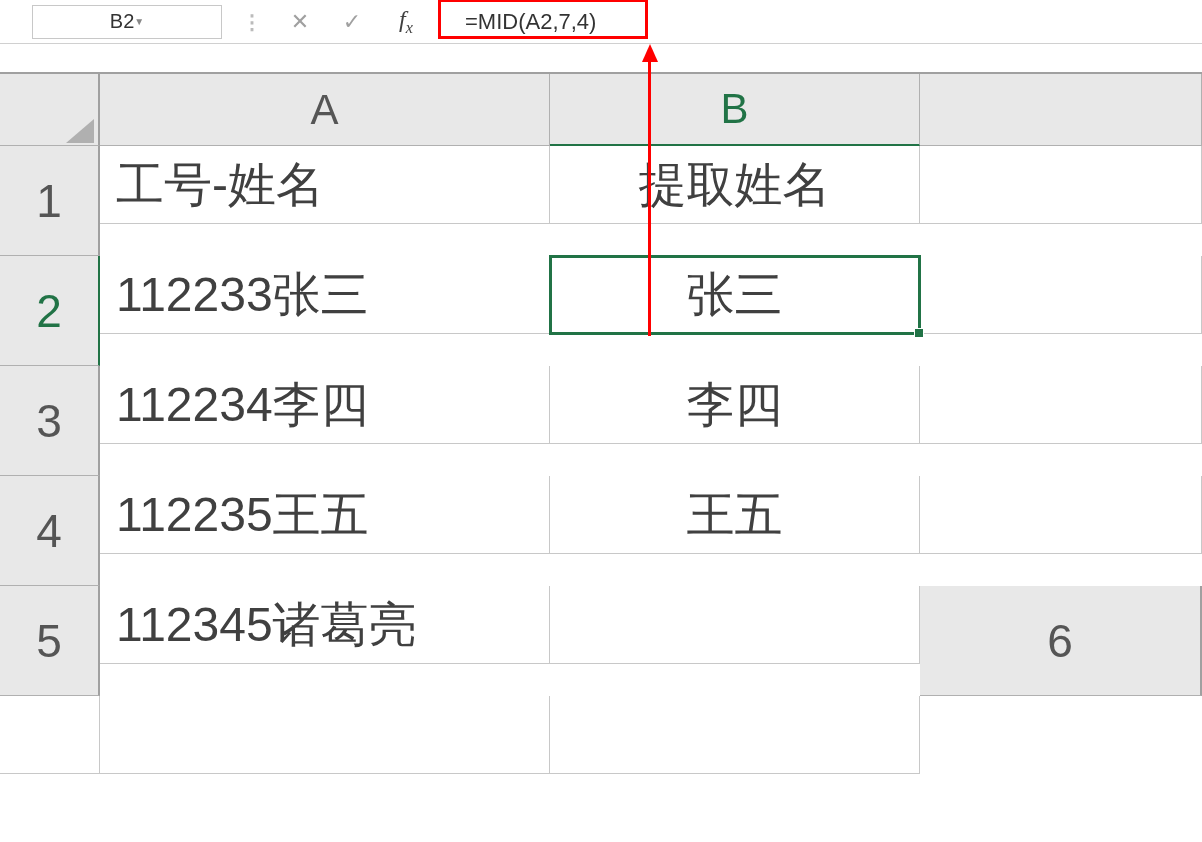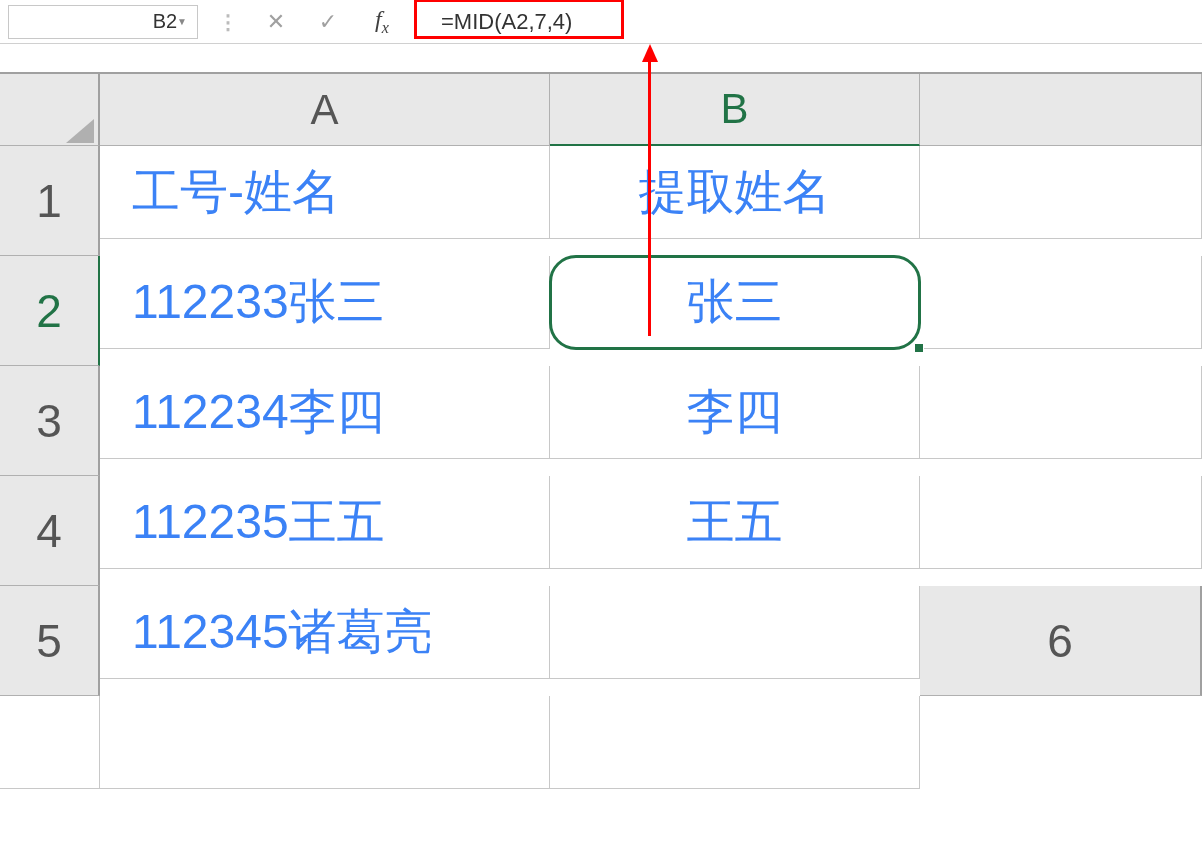--- a/index.html
+++ b/index.html
@@ -18,25 +18,26 @@
       background: #ffffff;
       height: 44px;
       gap: 16px;
     }
     .name-box {
       width: 190px;
       height: 34px;
       border: 1px solid #c8c8c8;
       display: flex;
       align-items: center;
-      justify-content: flex-end;
+      justify-content: center;
       padding: 0 10px;
       background: #ffffff;
       font-size: 20px;
       color: #333;
+      margin-left: 24px;
     }
     .name-box-dropdown {
       font-size: 10px;
       color: #888;
     }
     .fb-separator {
       color: #bbb;
       font-size: 20px;
       font-weight: bold;
       padding: 0 4px;
@@ -126,33 +127,32 @@
     }
     .hdr.active {
       border-bottom: 2px solid #217346;
       color: #217346;
     }
     .cell {
       border-right: 1px solid #c8c8c8;
       border-bottom: 1px solid #c8c8c8;
       display: flex;
       align-items: center;
-      padding: 0 32px;
+      padding: 0 16px;
       font-size: 48px;
-      color: #3b82f6;
-      height: 93px;
+      color: #404040;
+      height: 78px;
       background: #ffffff;
     }
     .cell.center { justify-content: center; }
     .cell.selected {
       outline: 3px solid #217346;
       outline-offset: -2px;
       z-index: 2;
       position: relative;
-      border-radius: 26px;
     }
     .fill-handle {
       position: absolute;
       right: -5px; bottom: -5px;
       width: 10px; height: 10px;
       background: #217346;
       border: 1px solid #fff;
     }
     .arrow-annotation {
       position: absolute;

